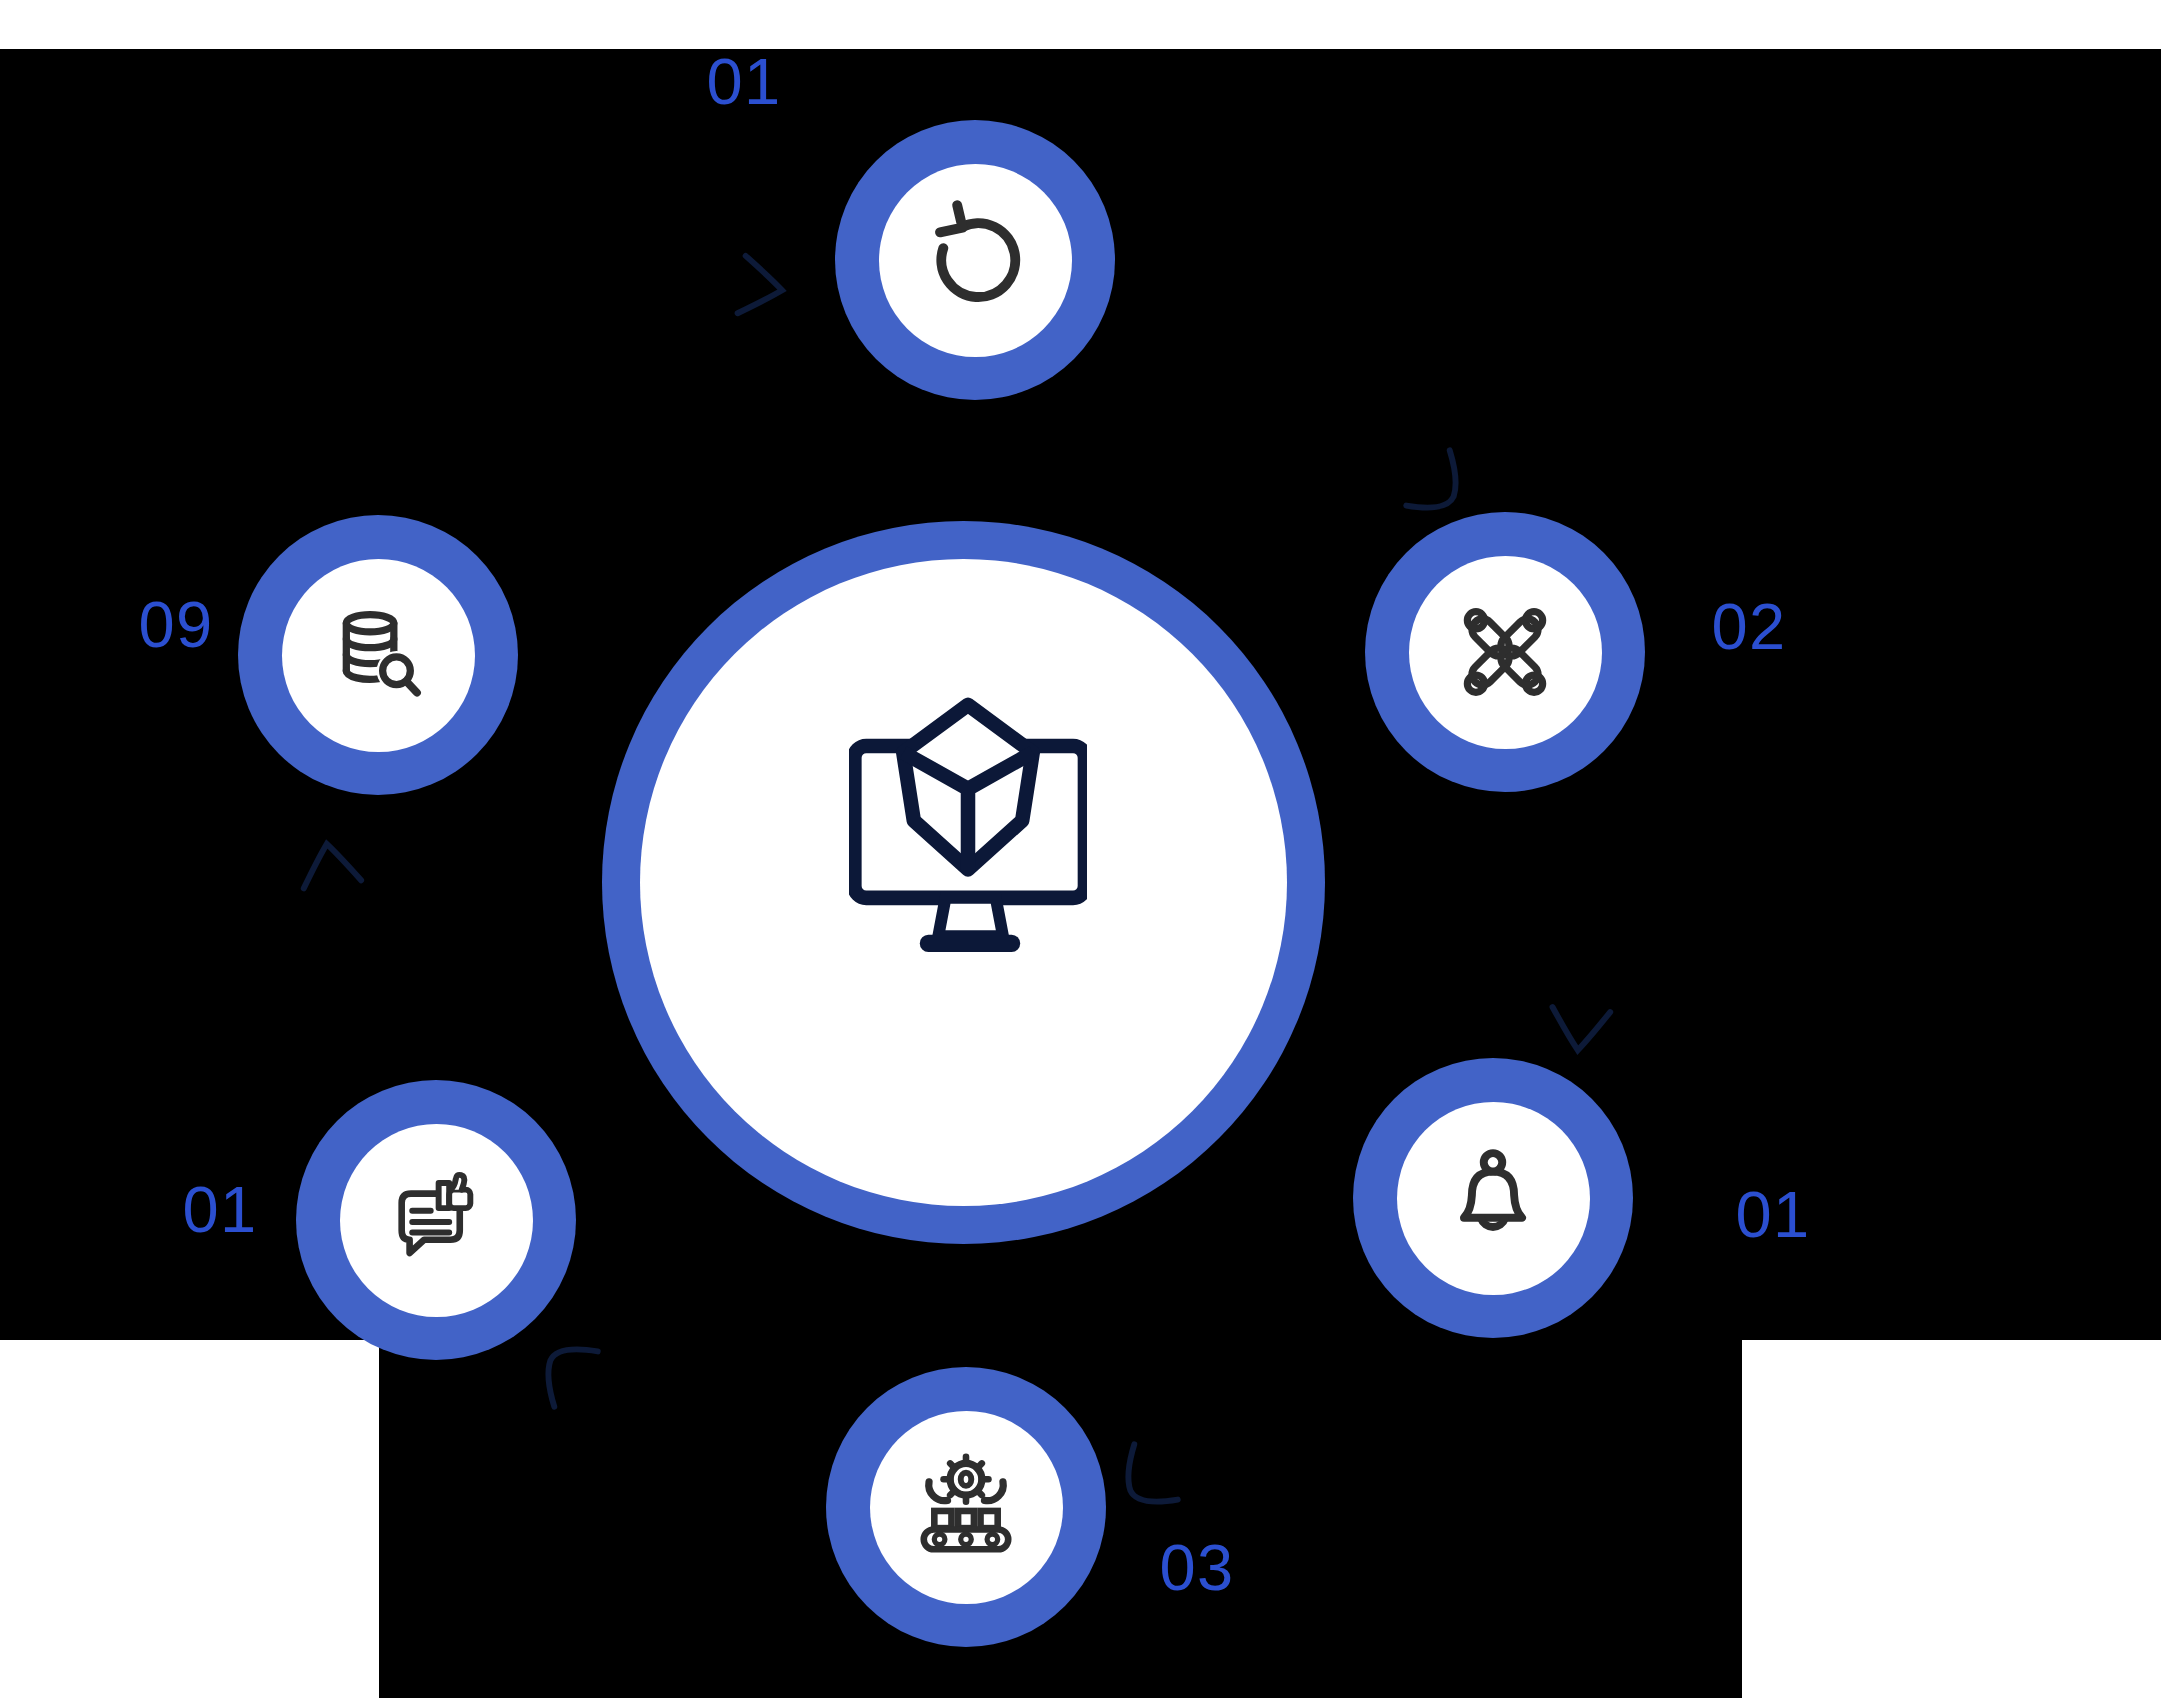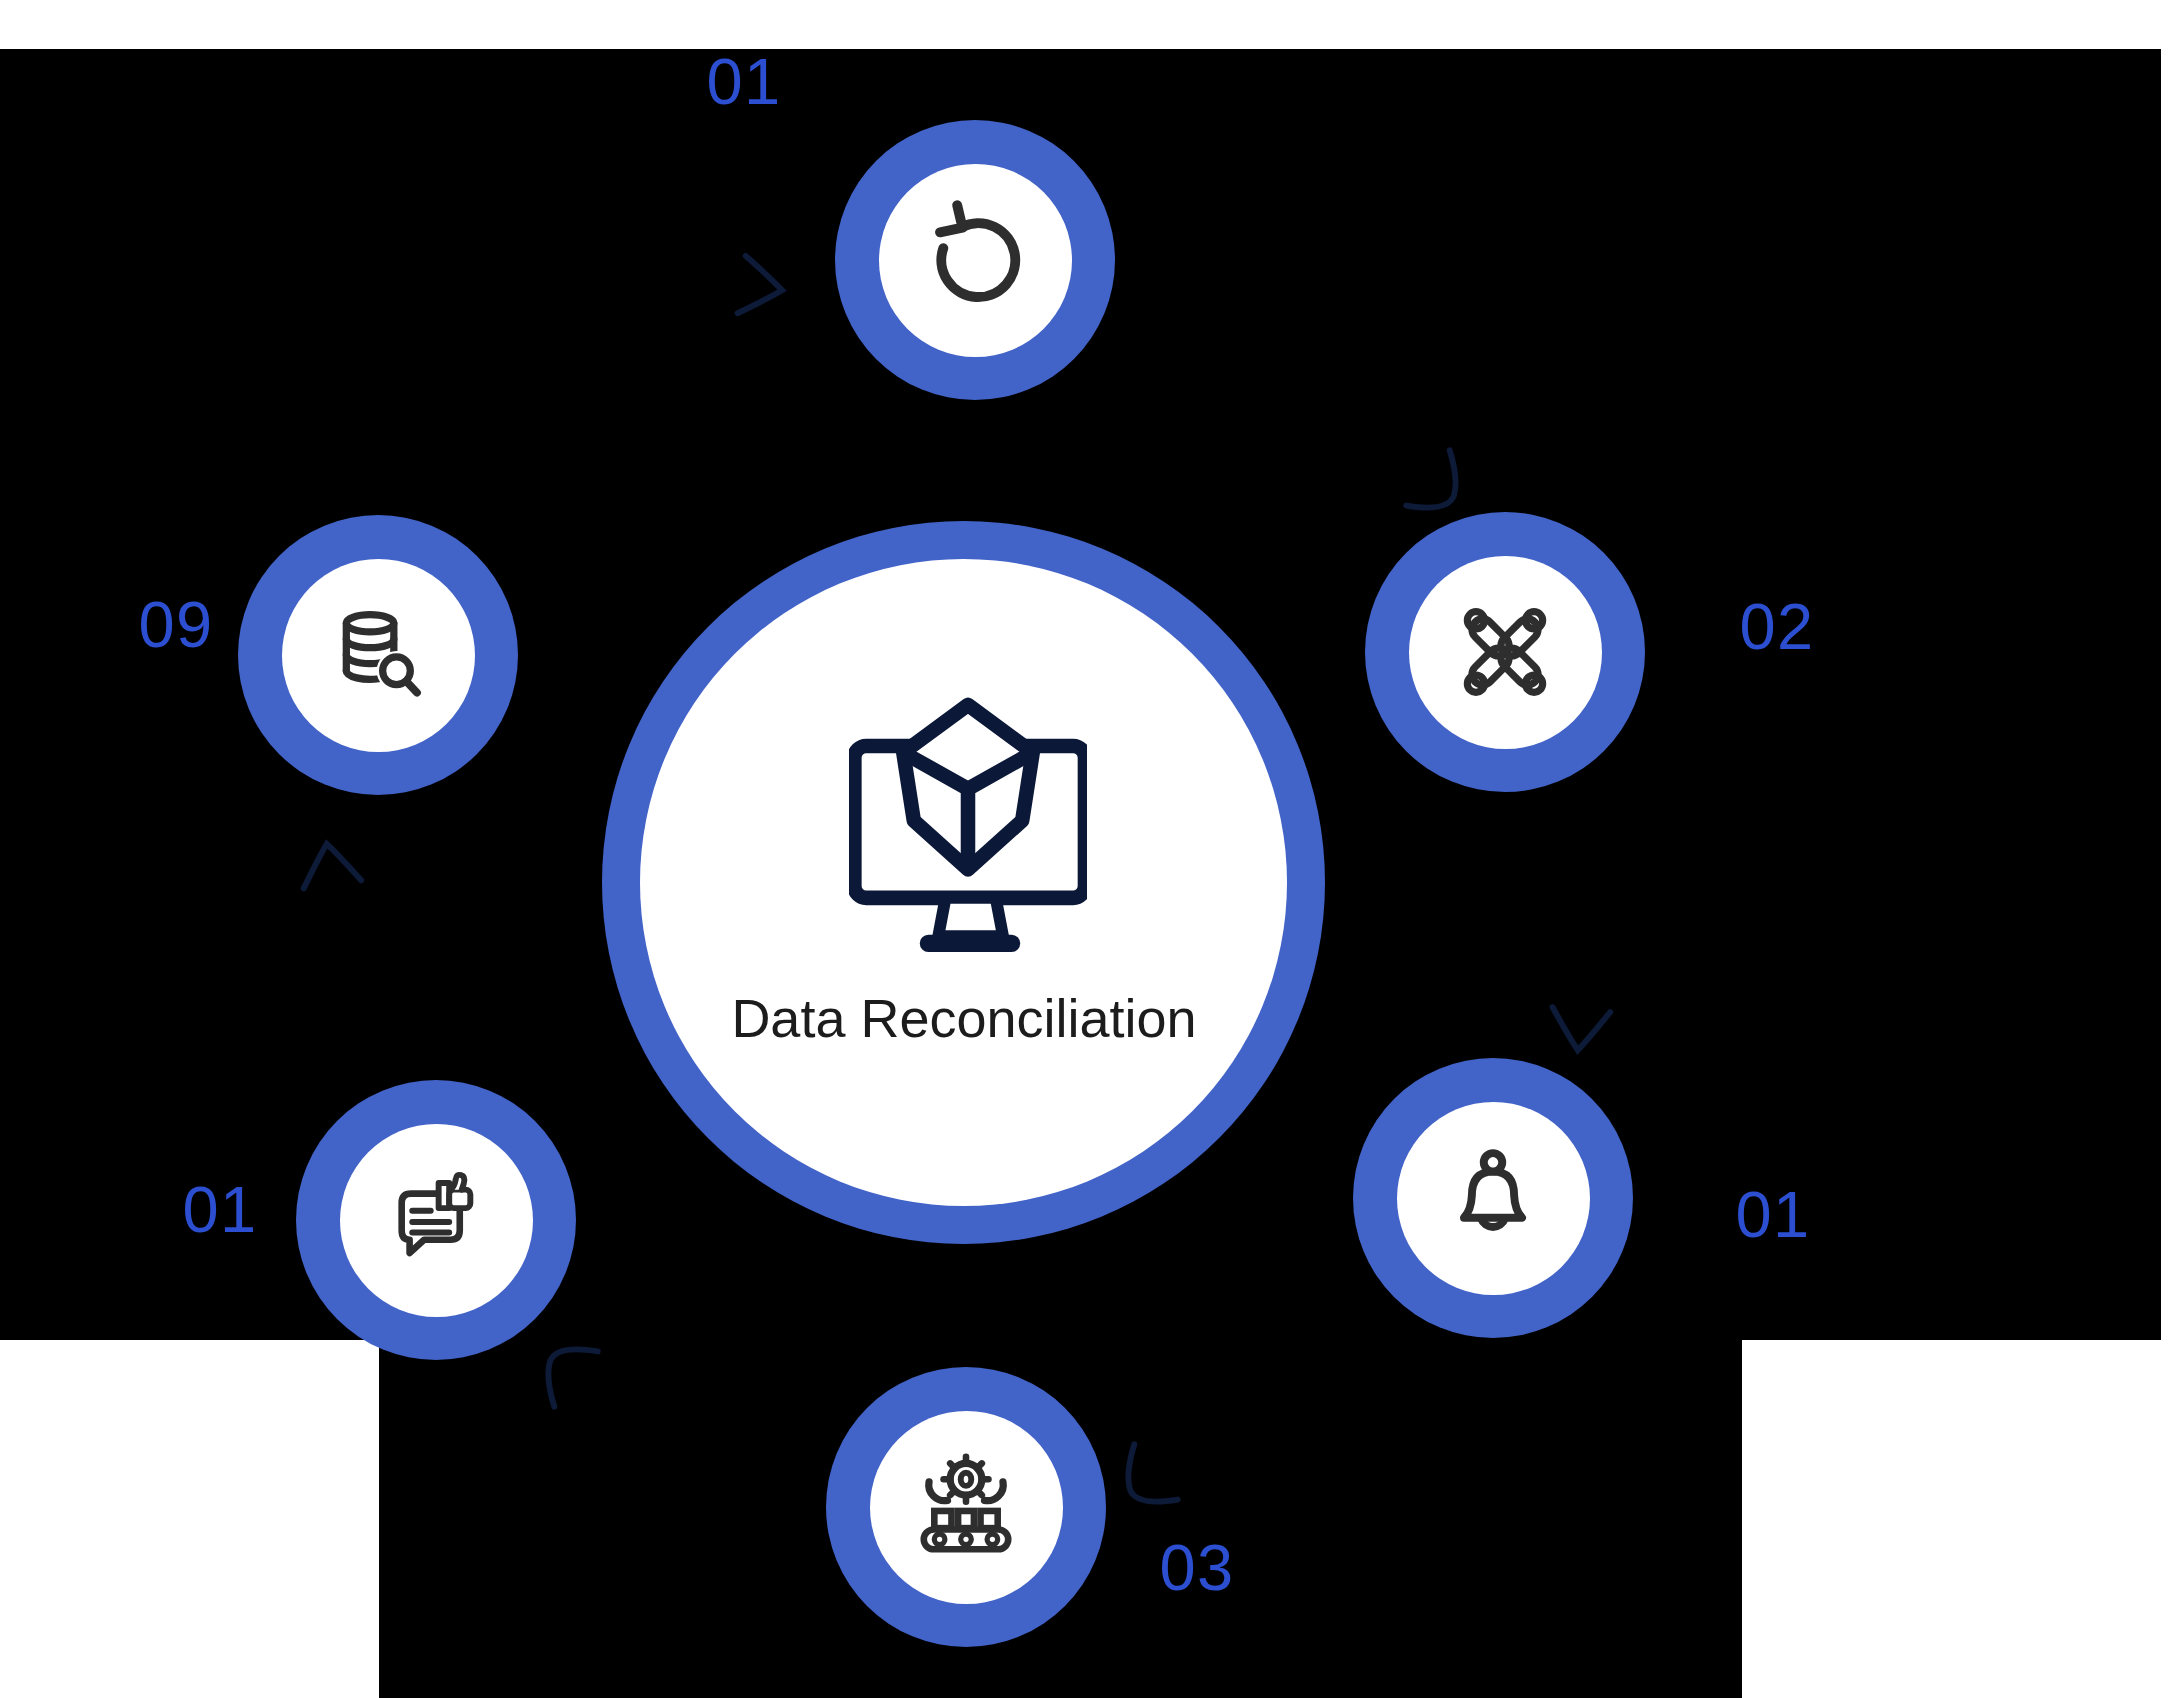--- a/index.html
+++ b/index.html
@@ -25,21 +25,21 @@
                background:var(--c-ring,#4263c7);}
   .center-node .inner{position:absolute;left:38px;top:38px;width:647px;height:647px;border-radius:50%;background:#fff;}
   #center-icon{position:absolute;left:849px;top:697px;width:238px;height:259px;color:var(--c-center-icon,#0c1838);}
   #center-label{position:absolute;left:502px;top:987px;width:924px;text-align:center;
                 font-size:54px;color:var(--c-text,#1c1c1c);}
 
   
   .step-label{position:absolute;transform:translate(-50%,-50%);font-size:65px;
               color:var(--c-label,#2b4fd0);letter-spacing:1.3px;}
   #l01{left:744px;top:81px;}
-  #l02{left:1749px;top:626px;margin-left:28px;}
+  #l02{left:1749px;top:626px;}
   #l03{left:1773px;top:1214px;}
   #l04{left:1197px;top:1567px;}
   #l05{left:220px;top:1209px;}
   #l06{left:176px;top:624px;}
 
   
   .arrow{position:absolute;width:79px;height:79px;color:var(--c-arrow,#0d1a38);}
   #a1{left:723px;top:248px;}
   #a2{left:1401px;top:445px;}
   #a3{left:1540px;top:991px;}
@@ -60,21 +60,20 @@
     <div class="inner"></div>
   </div>
 
   <svg id="center-icon" viewBox="0 0 360 392" fill="none" stroke="currentColor">
     <rect x="8" y="74" width="349" height="230" rx="18" stroke-width="22"></rect>
     <path d="M146,304 L222,304 L233,362 L135,362 Z" stroke-width="18" fill="#fff"></path>
     <rect x="107" y="360" width="152" height="26" rx="13" fill="currentColor" stroke="none"></rect>
     <path d="M180,12 L278,84 L262,187 L180,261 L98,187 L82,84 Z" stroke-width="22" stroke-linejoin="round" fill="#fff"></path>
     <path d="M82,84 L180,139 L278,84 M180,139 L180,261" stroke-width="22" stroke-linejoin="round"></path>
   </svg>
-  <div id="center-label">Data Reconciliation</div>
 
   <div id="n01" class="node">
     <div class="inner"></div>
     <svg class="icon" viewBox="0 0 200 200" fill="none" stroke="currentColor" stroke-width="15" stroke-linecap="round">
       <path d="M80,50 A56,56 0 1 1 52,82"></path>
       <path d="M47,58 L81,51 L73,17" stroke-linejoin="round"></path>
     </svg>
   </div>
   <div id="l01" class="step-label">01</div>
 

